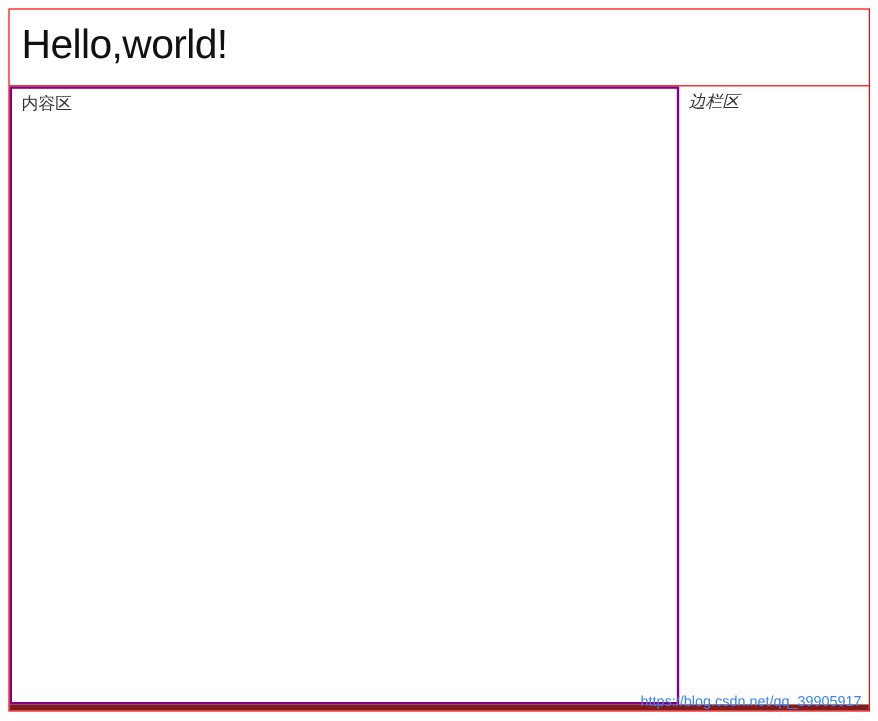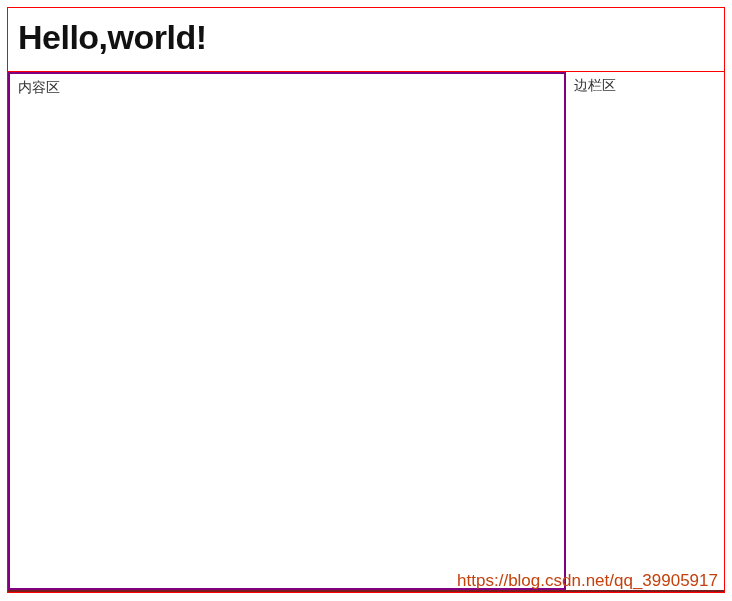--- a/index.html
+++ b/index.html
@@ -20,53 +20,54 @@
       height: 586px;
       margin: 7px;
       display: flex;
       flex-direction: column;
     }
     .header {
       padding: 10px 10px 14px 10px;
     }
     .header h1 {
       font-size: 34px;
-      font-weight: bold;
+      font-weight: normal;
       color: #111;
       letter-spacing: -0.5px;
     }
     .middle {
       display: flex;
       flex: 1;
       border-top: 1px solid red;
-      border-bottom: 2px solid #7f1d1d;
+      border-bottom: 5px solid #7f1d1d;
     }
     .main {
       flex: 1;
       border: 2px solid purple;
       padding: 4px 8px;
     }
     .aside {
       width: 158px;
       padding: 4px 8px;
+      font-style: italic;
     }
     .footer {
       padding: 2px 8px 4px 8px;
       height: 24px;
     }
     .label {
       font-size: 14px;
       color: #333;
     }
     .watermark {
       position: absolute;
       bottom: 10px;
       right: 14px;
-      font-size: 17px;
-      color: #c2410c;
+      font-size: 12px;
+      color: #3b82f6;
       pointer-events: none;
       user-select: none;
     }
   </style>
 </head>
 <body>
 
 <div class="container">
   <div class="header">
     <h1>Hello,world!</h1>

